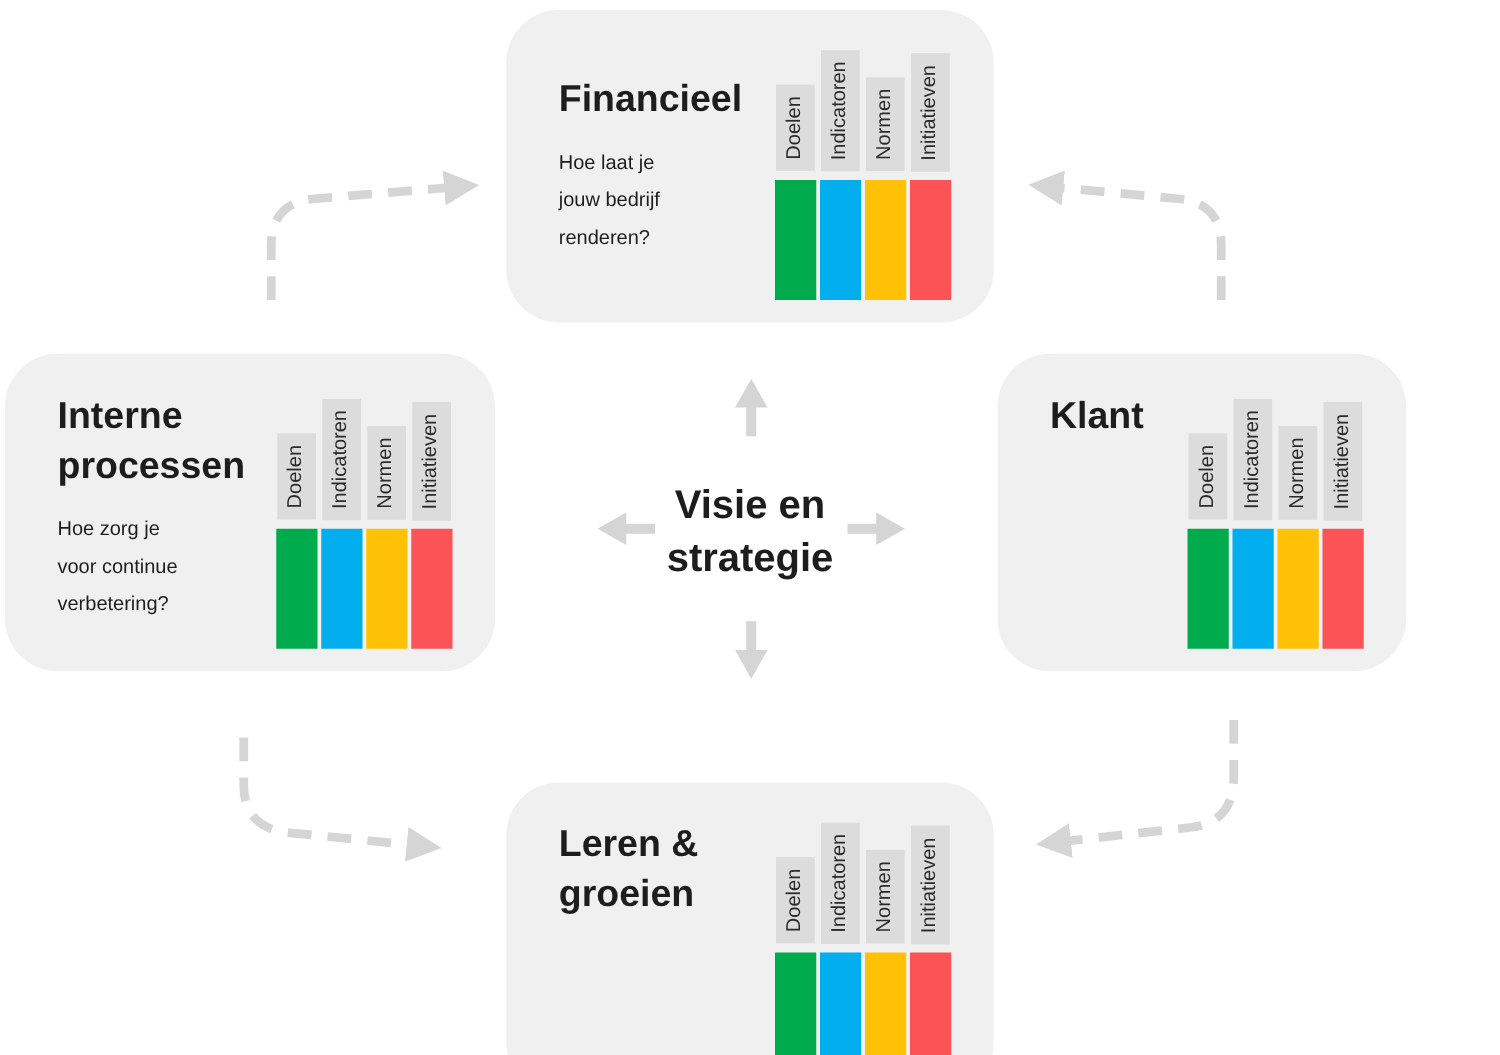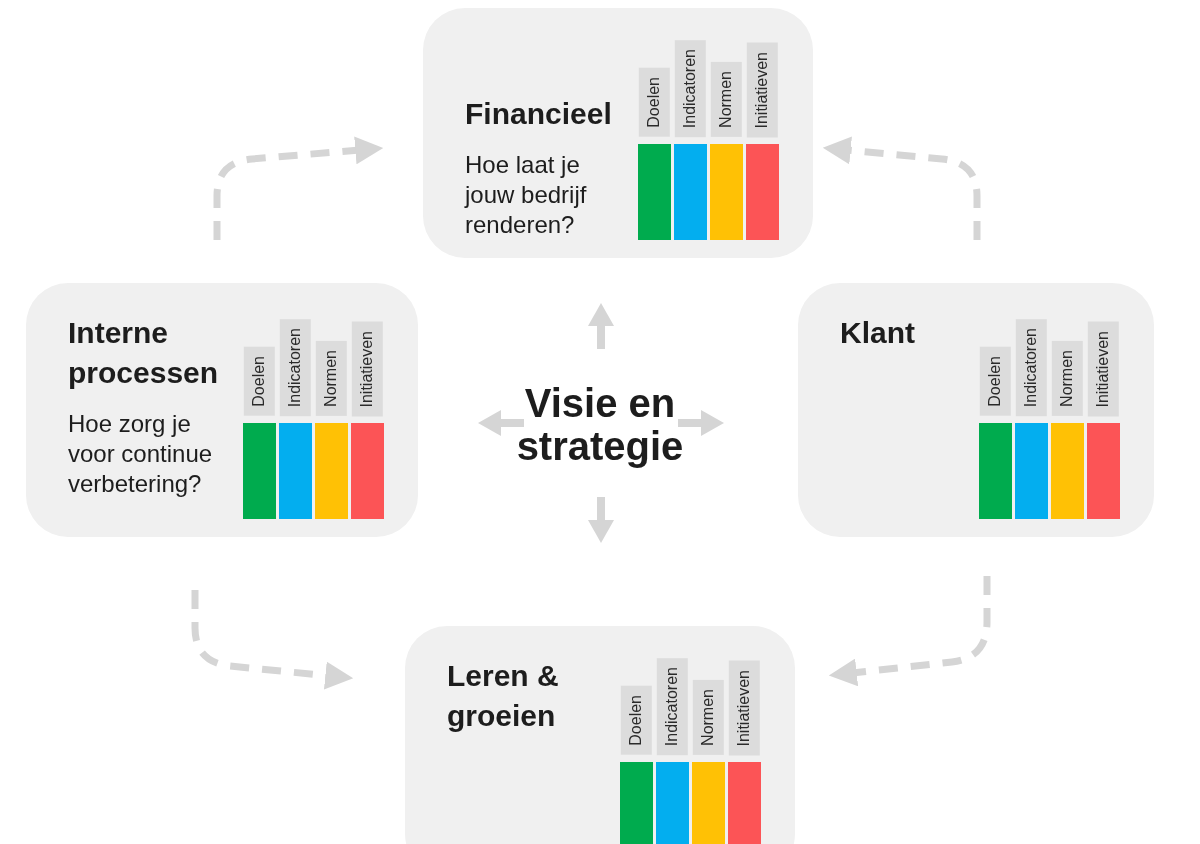--- a/index.html
+++ b/index.html
@@ -12,48 +12,48 @@
   .dashed-arrow{fill:none;stroke:var(--arrow,#d5d5d5);stroke-width:7;stroke-dasharray:19 13;}
   .cross-shaft{stroke:var(--arrow,#d5d5d5);stroke-width:8;}
   .cross-head{fill:var(--arrow,#d5d5d5);}
   .marker-head{fill:var(--arrow,#d5d5d5);}
 
   .card{
     position:absolute;background:var(--card-bg,#f0f0f0);border-radius:42px;
     display:flex;justify-content:space-between;
     padding:30px 34px 18px 42px;box-sizing:border-box;
   }
-  .card-financieel{left:423px;top:8px;width:390px;height:250px;padding-top:86px;}
-  .card-interne{left:26px;top:283px;width:392px;height:254px;}
-  .card-klant{left:798px;top:283px;width:356px;height:254px;}
+  .card-financieel{left:405px;top:8px;width:390px;height:250px;padding-top:52px;}
+  .card-interne{left:4px;top:283px;width:392px;height:254px;}
+  .card-klant{left:798px;top:283px;width:327px;height:254px;}
   .card-leren{left:405px;top:586px;width:390px;height:250px;margin-top:40px;}
 
   .card-textcol{display:flex;flex-direction:column;min-width:0;}
   .card-title{
     margin:0;font-size:30px;line-height:40px;font-weight:700;
     white-space:pre-line;letter-spacing:0;
   }
   .card-question{
-    margin:16px 0 0 0;font-size:24px;line-height:30px;font-weight:400;
+    margin:16px 0 0 0;font-size:16px;line-height:30px;font-weight:400;
     white-space:pre-line;
   }
 
   .card-graphic{display:flex;gap:3px;align-items:flex-end;align-self:flex-end;flex:none;}
   .graph-col{width:33px;display:flex;flex-direction:column;align-items:center;justify-content:flex-end;}
   .tag{
     writing-mode:vertical-rl;transform:rotate(180deg);
     background:var(--tag-bg,#dcdcdc);
     font-size:16px;line-height:1.05;padding:9px 7px;margin-bottom:7px;
     white-space:nowrap;color:#2a2a2a;
   }
   .bar{width:33px;height:96px;}
 
   .center-label{
     position:absolute;left:600px;top:382px;transform:translateX(-50%);
-    font-size:40px;line-height:43px;font-weight:700;text-align:center;
+    font-size:32px;line-height:43px;font-weight:700;text-align:center;
     white-space:pre-line;
   }
 </style>
 </head>
 <body>
 
 <div class="canvas">
 
   <svg class="arrows-layer" viewBox="0 0 1200 844" xmlns="http://www.w3.org/2000/svg">
     <defs>

